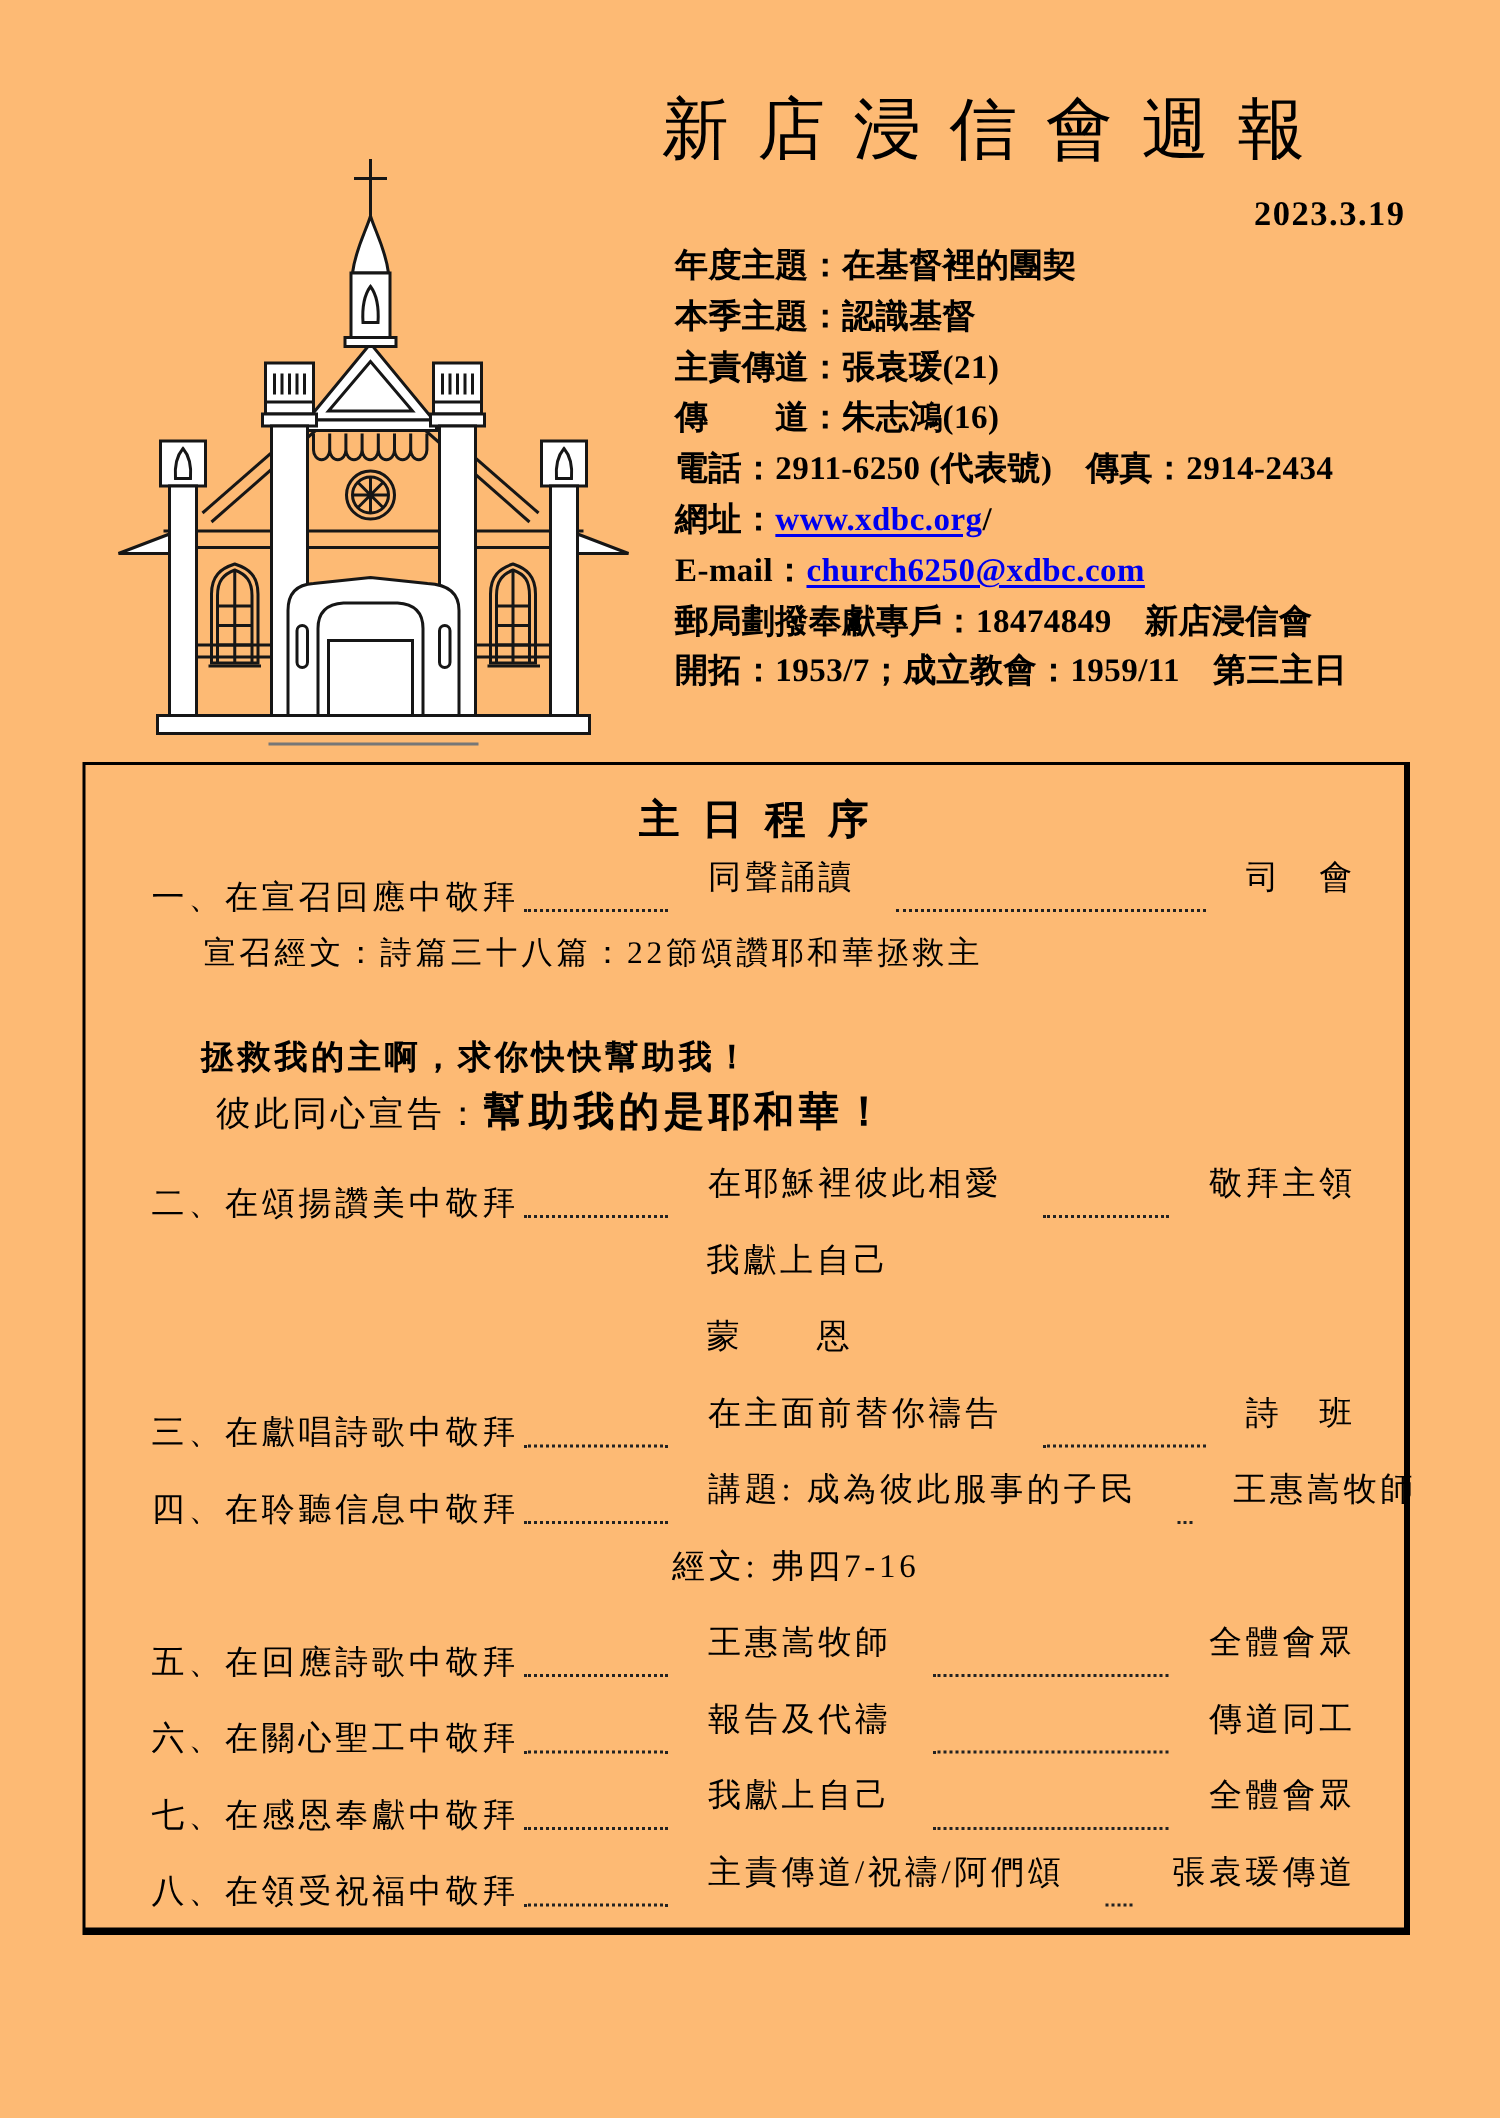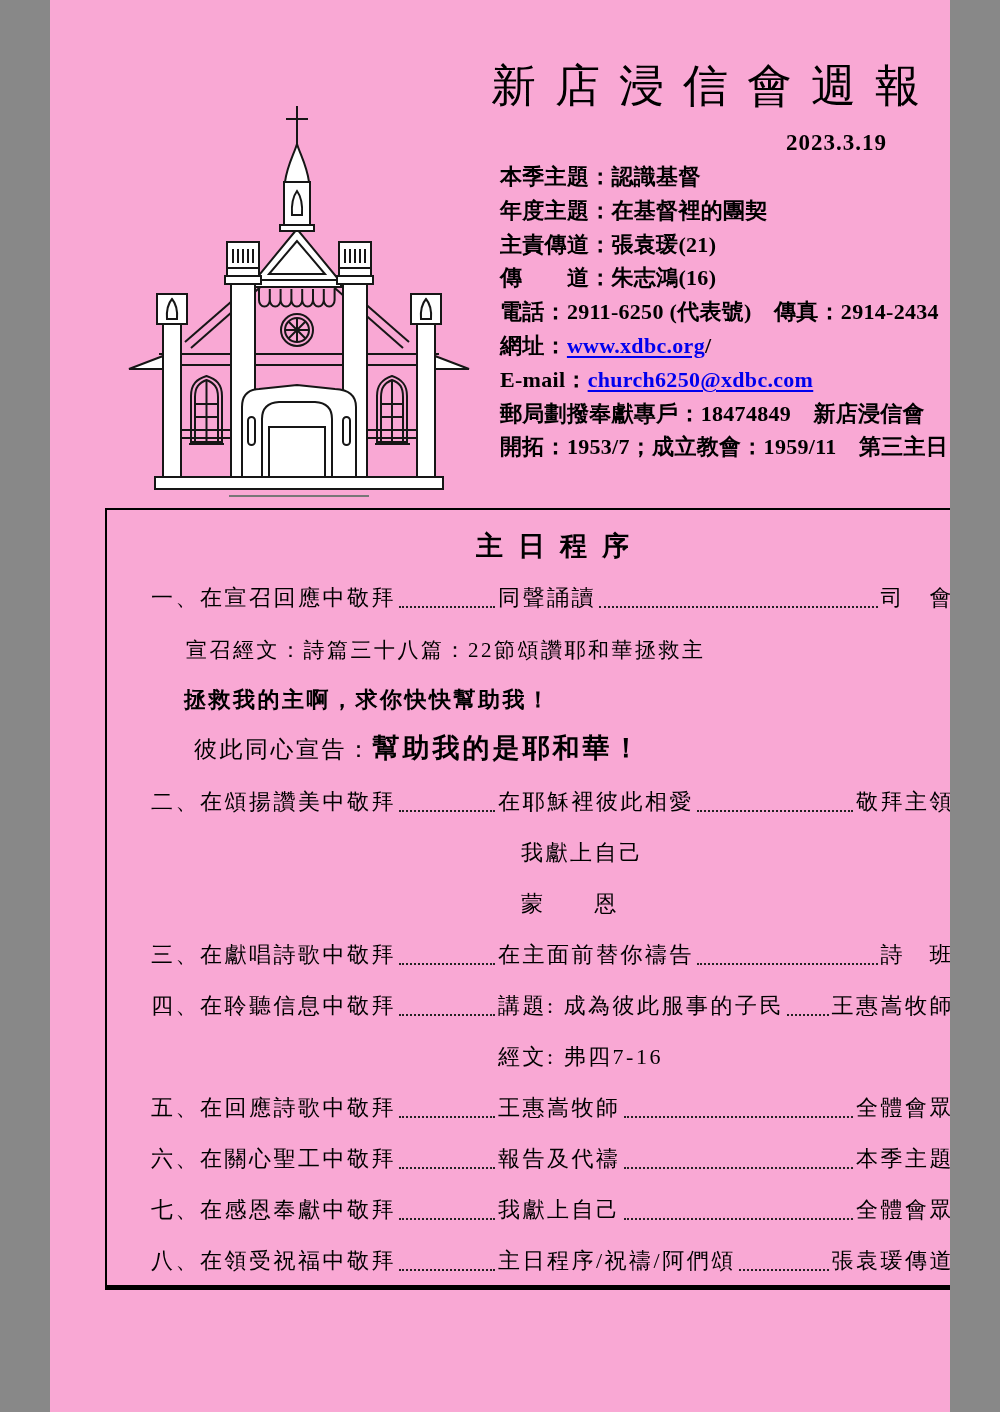--- a/index.html
+++ b/index.html
@@ -1,17 +1,17 @@
 <!DOCTYPE html>
 <html><head>
 <meta charset="utf-8">
 <style>
   html,body{margin:0;padding:0;background:#888;}
   .page{
-    position:relative;width:900px;height:1412px;background:#f9a8d4;
+    position:relative;width:1000px;height:1412px;background:#fdba74;
     margin:0 auto;overflow:hidden;
     font-family:"Liberation Serif","DejaVu Serif",serif;color:#000;
   }
   
   .title{
     position:absolute;left:441px;top:56px;
     font-size:45px;letter-spacing:19px;white-space:nowrap;
   }
   .date{
     position:absolute;right:63px;top:130px;
@@ -32,23 +32,23 @@
     box-sizing:border-box;
     border:2px solid #000;border-right-width:4px;border-bottom-width:5px;
     padding:4px 32px 0 44px;
   }
   .phead{
     height:56px;display:flex;align-items:flex-end;justify-content:center;
     font-size:27px;font-weight:bold;letter-spacing:15px;padding-bottom:6px;box-sizing:border-box;
     text-indent:15px;
   }
   .pline{
-    height:51px;display:flex;align-items:flex-end;
+    height:51px;display:flex;
     font-size:22px;letter-spacing:2.5px;
-    padding-bottom:8px;box-sizing:border-box;white-space:nowrap;
+    padding-bottom:8px;box-sizing:border-box;white-space:nowrap;gap:24px;
   }
   .pl{width:347px;flex-shrink:0;display:flex;align-items:flex-end;}
   .dots{flex:1 1 auto;min-width:10px;border-bottom:2.5px dotted #222;margin:0 3px 5px 3px;}
   .pm,.pr{flex-shrink:0;}
   .sub1{margin-left:35px;font-size:21px;}
   .subbold{margin-left:33px;font-size:22px;font-weight:bold;margin-top:18px;}
   .subpro{margin-left:43px;font-size:23px;font-family:Liberation Mono, monospace;}
   .subpro b{font-size:27px;font-weight:bold;letter-spacing:3px;}
   .subcenter{margin-left:370px;}
   .subscript{margin-left:347px;}
@@ -151,22 +151,22 @@
         <rect x="26" y="385" width="288" height="12" fill="#fff"></rect>
         <path d="M100 404 H240" stroke="#777"></path>
       </g>
     </g>
   </svg>
 
   <div class="title">新店浸信會週報</div>
   <div class="date">2023.3.19</div>
 
   <div class="info">
+    <div>年度主題：在基督裡的團契</div>
     <div>本季主題：認識基督</div>
-    <div>年度主題：在基督裡的團契</div>
     <div>主責傳道：張袁瑗(21)</div>
     <div>傳　　道：朱志鴻(16)</div>
     <div>電話：2911-6250 (代表號)　傳真：2914-2434</div>
     <div><span>網址：</span><a>www.xdbc.org</a><span>/</span></div>
     <div><span>E-mail：</span><a>church6250@xdbc.com</a></div>
     <div>郵局劃撥奉獻專戶：18474849　新店浸信會</div>
     <div>開拓：1953/7；成立教會：1959/11　第三主日</div>
   </div>
 
   <div class="progbox">
@@ -243,37 +243,37 @@
       <span class="pr">全體會眾</span>
     </div>
 
     <div class="pline">
       <span class="pl">
           <span>六、在關心聖工中敬拜</span>
           <span class="dots"></span>
         </span>
       <span class="pm">報告及代禱</span>
       <span class="dots"></span>
-      <span class="pr">本季主題</span>
+      <span class="pr">傳道同工</span>
     </div>
 
     <div class="pline">
       <span class="pl">
           <span>七、在感恩奉獻中敬拜</span>
           <span class="dots"></span>
         </span>
       <span class="pm">我獻上自己</span>
       <span class="dots"></span>
       <span class="pr">全體會眾</span>
     </div>
 
     <div class="pline">
       <span class="pl">
           <span>八、在領受祝福中敬拜</span>
           <span class="dots"></span>
         </span>
-      <span class="pm">主日程序/祝禱/阿們頌</span>
+      <span class="pm">主責傳道/祝禱/阿們頌</span>
       <span class="dots"></span>
       <span class="pr">張袁瑗傳道</span>
     </div>
   </div>
 
 </div>
 
 </body></html>

